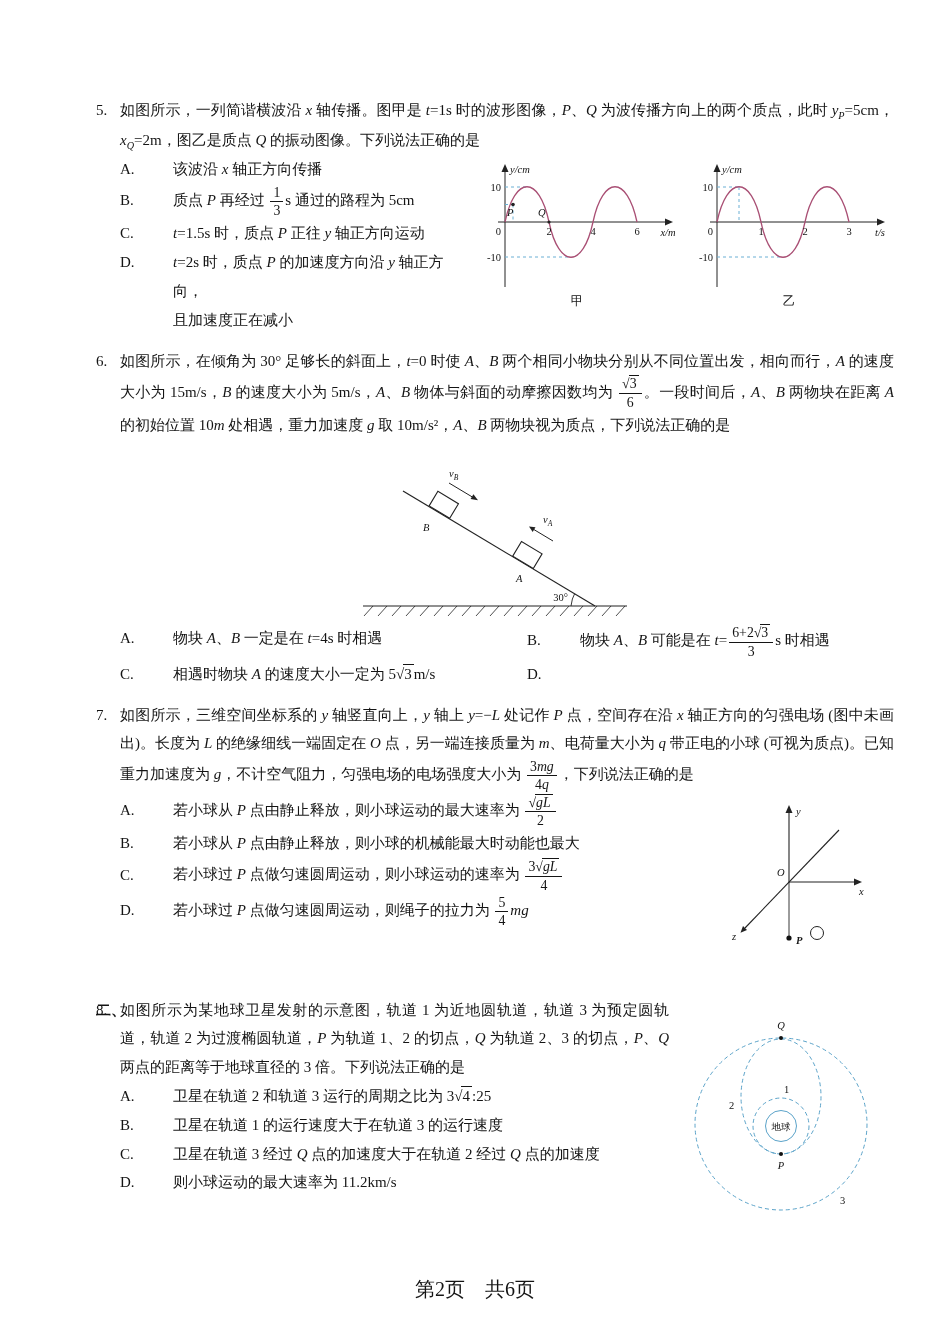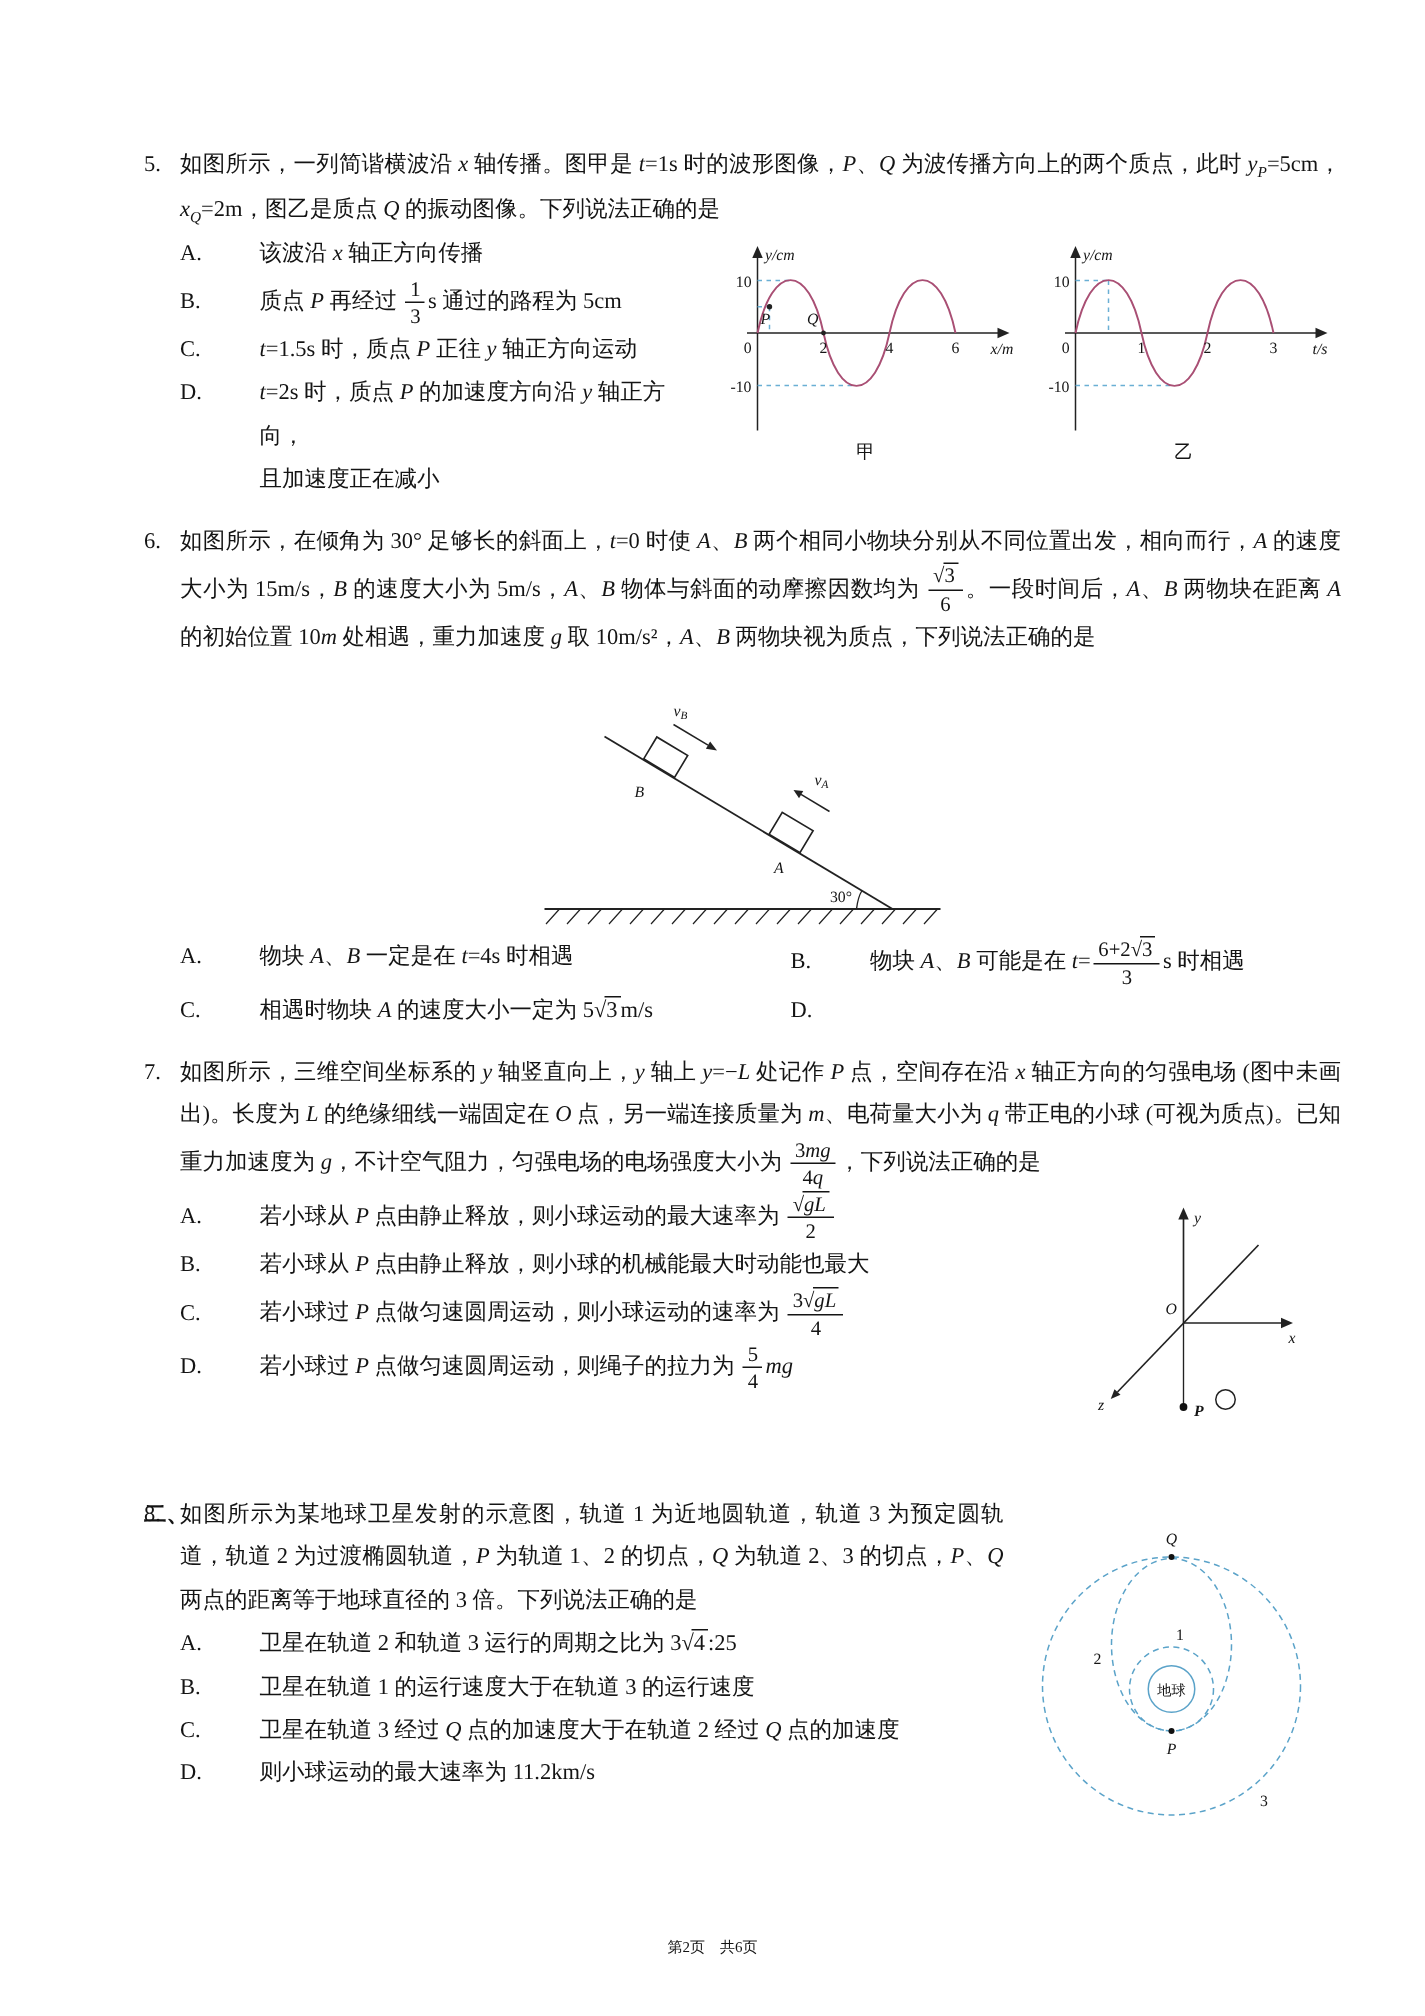--- a/index.html
+++ b/index.html
@@ -12,21 +12,21 @@
   .qnum{position:absolute;left:0;top:0;}
   .sechead{position:relative;padding-left:33px;margin:6px 0 8px;font-weight:700;text-align:justify;}
   .opts{flex:1;min-width:0;}
   .opt{display:flex;padding-left:24px;align-items:baseline;}
   .optlabel{flex:0 0 27px;}
   .optbody{flex:1;margin-left:26px;}
   .row{display:flex;align-items:flex-start;}
   .figcenter{display:flex;justify-content:center;margin:4px 0 2px;}
   .q5figs{flex:0 0 auto;display:flex;gap:7px;margin-left:4px;margin-top:2px;}
   .sidefig{flex:0 0 auto;display:flex;justify-content:center;}
-  .footer{position:absolute;left:0;right:0;bottom:36px;text-align:center;font-size:10px;}
+  .footer{position:absolute;left:0;right:0;bottom:36px;text-align:center;font-size:20px;}
   
   .mvar{font-style:italic;font-family:"Liberation Serif",serif;}
   sub.msub{font-size:0.68em;font-style:italic;}
   .mfrac{display:inline-flex;flex-direction:column;text-align:center;vertical-align:middle;
          line-height:1.25;font-size:0.92em;margin:0 2px;}
   .fnum{display:block;padding:0 3px;border-bottom:1px solid #141414;}
   .fden{display:block;padding:0 3px;}
   .msqrt{display:inline-block;white-space:nowrap;}
   .rsign{display:inline-block;margin-right:-1px;}
   .rbody{display:inline-block;border-top:1px solid currentColor;padding:0 2px 0 1px;line-height:1.2;}

